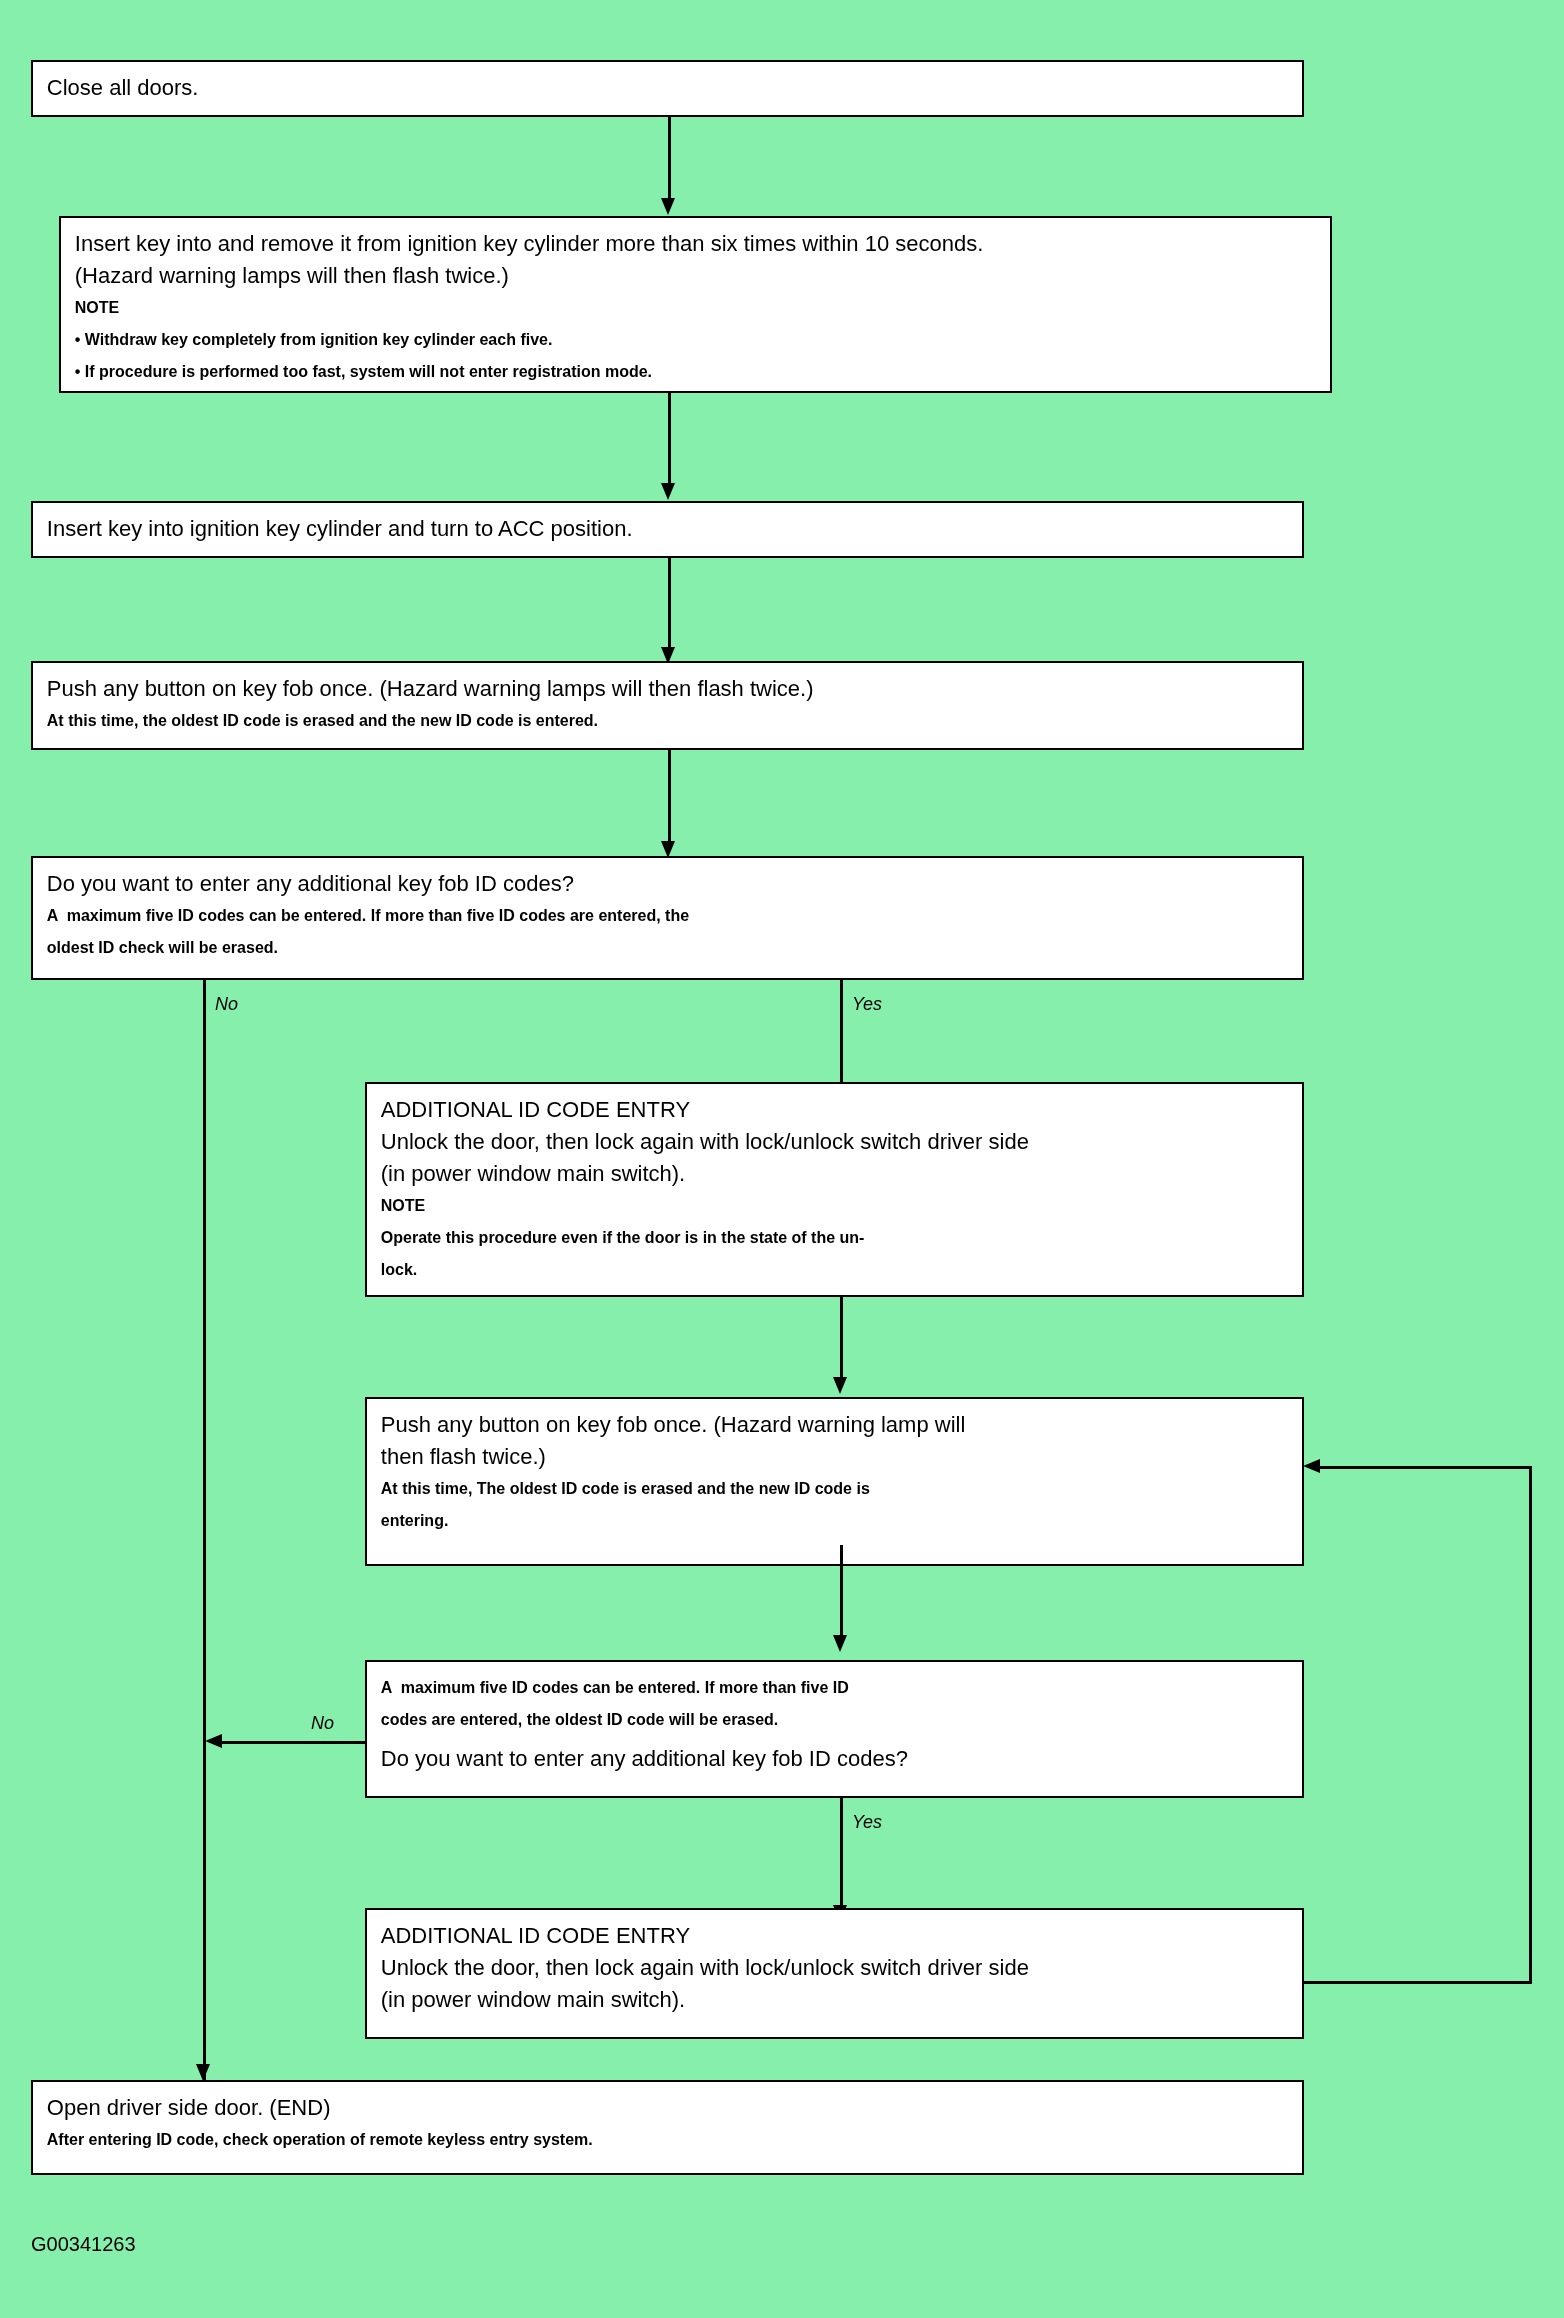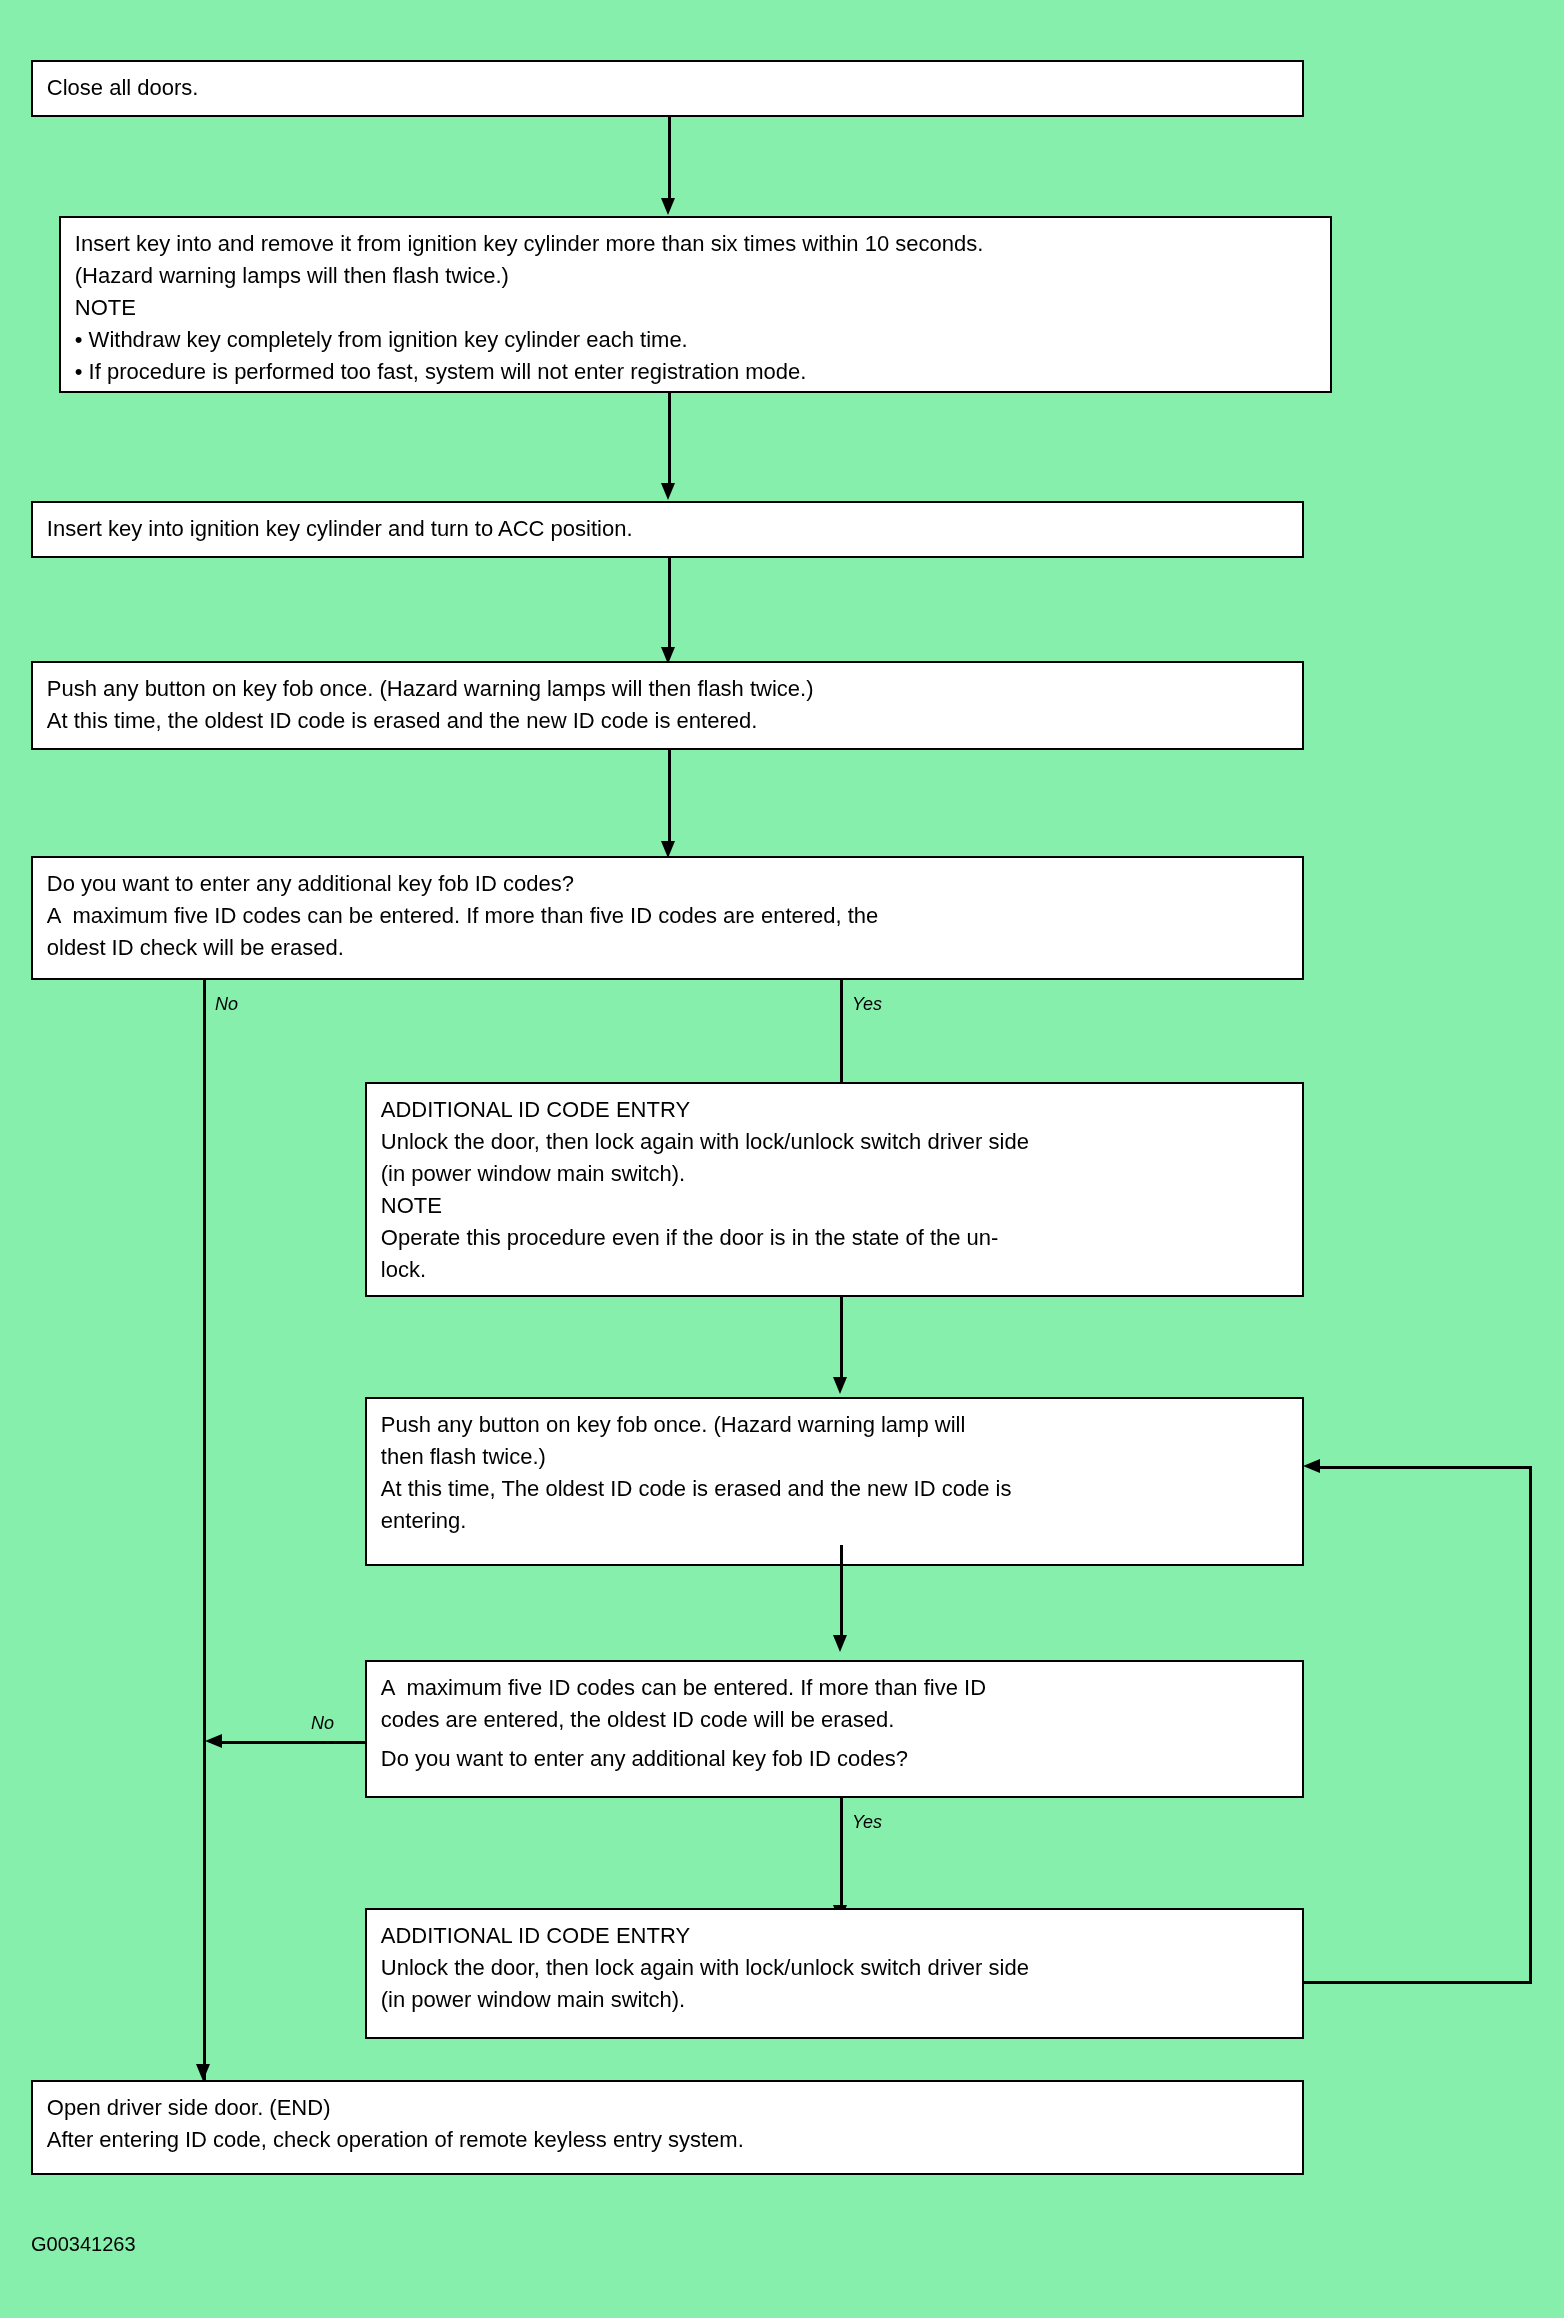--- a/index.html
+++ b/index.html
@@ -24,23 +24,23 @@
     border: 2.6px solid #000000;
     background: #ffffff;
     padding: 10.3px 13.8px 8.6px 13.8px;
   }
   .t {
     font-size: 22px;
     line-height: 32px;
     white-space: pre;
   }
   .b {
-    font-size: 22px;
+    font-size: 16px;
     line-height: 32px;
-    font-weight: normal;
+    font-weight: bold;
     white-space: pre;
   }
   .conn-v {
     position: absolute;
     width: 2.6px;
     background: #000000;
   }
   .conn-h {
     position: absolute;
     height: 2.6px;
@@ -84,21 +84,21 @@
     <div class="t">Close all doors.</div>
   </div>
 
   <div class="conn-v" style="left:668px; top:117px; height:86px;"></div>
   <div class="arrow-down" style="left:661px; top:198px;"></div>
 
   <div class="box" style="left:31px; top:216px; width:1273px; height:177px;margin-left:28px;">
     <div class="t">Insert key into and remove it from ignition key cylinder more than six times within 10 seconds.</div>
     <div class="t">(Hazard warning lamps will then flash twice.)</div>
     <div class="b">NOTE</div>
-    <div class="b">• Withdraw key completely from ignition key cylinder each time.</div>
+    <div class="b">• Withdraw key completely from ignition key cylinder each five.</div>
     <div class="b">• If procedure is performed too fast, system will not enter registration mode.</div>
   </div>
 
   <div class="conn-v" style="left:668px; top:393px; height:95px;"></div>
   <div class="arrow-down" style="left:661px; top:483px;"></div>
 
   <div class="box" style="left:31px; top:501px; width:1273px; height:57px;">
     <div class="t">Insert key into ignition key cylinder and turn to ACC position.</div>
   </div>
 

